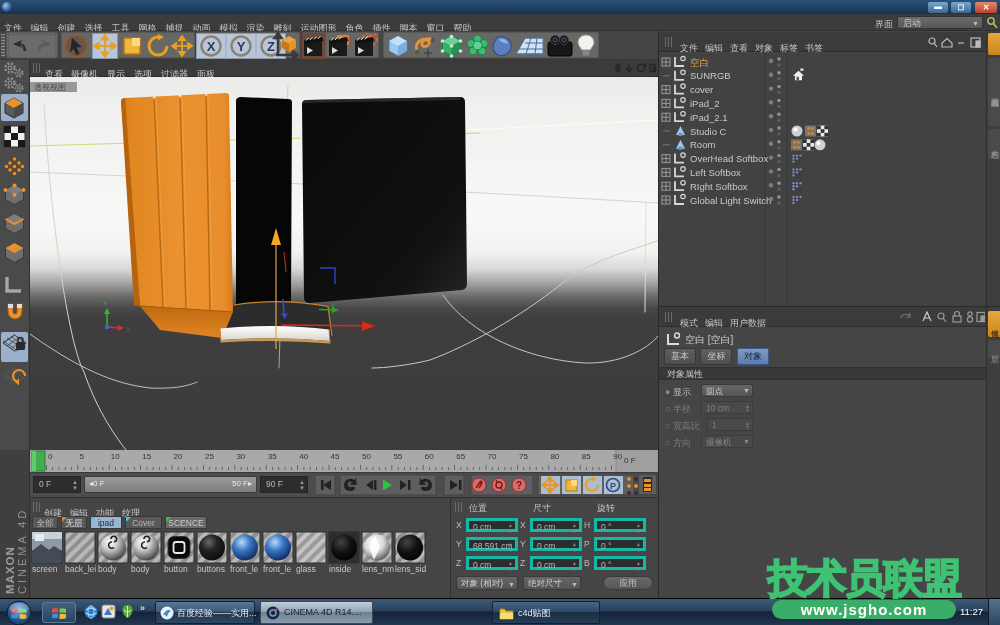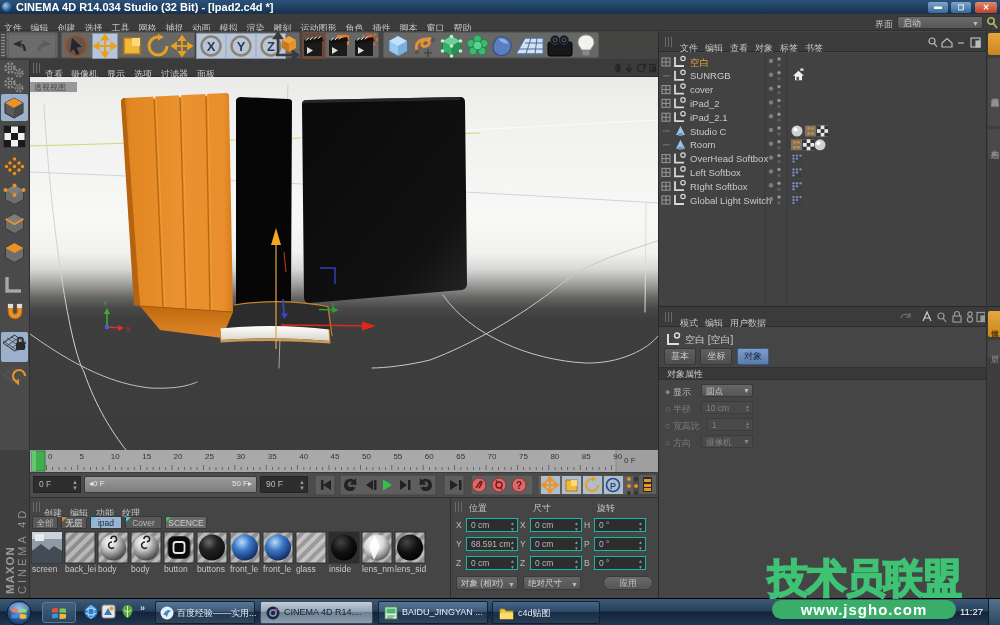--- a/index.html
+++ b/index.html
@@ -9,28 +9,27 @@
 #leftbar{left:0;top:60px;width:30px;height:390px;background:#4a4a4a;border-right:1px solid #303030;}
 #maxonbar{left:0;top:450px;width:30px;height:148px;background:#3f3f3f;border-right:1px solid #303030;}
 #vpmenu{left:30px;top:60px;width:628px;height:17px;background:#3b3b3b;border-bottom:1px solid #2c2c2c;}
 #viewport{left:30px;top:77px;width:628px;height:373px;background:#3d3d3d;}
 #rightpanel{left:658px;top:31px;width:342px;height:567px;background:#454545;border-left:1px solid #2a2a2a;}
 #ruler{left:30px;top:450px;width:628px;height:22px;background:#a9a9a9;}
 #transport{left:30px;top:472px;width:628px;height:25px;background:#4c4c4c;border-top:1px solid #3a3a3a;}
 #matpanel{left:30px;top:497px;width:420px;height:101px;background:#454545;border-top:1px solid #2f2f2f;}
 #coordpanel{left:450px;top:497px;width:208px;height:101px;background:#454545;border-top:1px solid #2f2f2f;border-left:1px solid #2f2f2f;}
 #taskbar{left:0;top:598px;width:1000px;height:27px;background:linear-gradient(180deg,#3d5a76 0%,#28425d 45%,#14233a 50%,#223750 100%);border-top:1px solid #000;}
-.field{background:#2d2d2d;border:1px solid #14b8a6;color:#b8b8b8;font-size:8.5px;line-height:12px;padding-left:4px;}
+.field{background:#2d2d2d;border:3px solid #14b8a6;color:#b8b8b8;font-size:8.5px;line-height:12px;padding-left:4px;}
 .spin{position:absolute;right:1px;top:1px;width:7px;color:#888;font-size:5px;line-height:6px;text-align:center;}
 .menuitem{display:inline-block;color:#c6c6c6;font-size:9px;}
 </style></head><body>
 
 <div class="abs" id="titlebar">
   <span style="position:absolute;left:2px;top:2px;width:10px;height:10px;border-radius:50%;background:radial-gradient(circle at 35% 35%,#9fc4e8,#2a5a9a 60%,#123);"></span>
-  <span style="position:absolute;left:16px;top:0;">CINEMA 4D R14.034 Studio (32 Bit) - [Ipad2.c4d *]</span>
   <span style="position:absolute;left:928px;top:2px;width:20px;height:11px;background:linear-gradient(#7da7cc,#3a6795);border-radius:2px;color:#fff;font-size:8px;text-align:center;line-height:9px;">▬</span>
   <span style="position:absolute;left:951px;top:2px;width:20px;height:11px;background:linear-gradient(#7da7cc,#3a6795);border-radius:2px;color:#fff;font-size:7px;text-align:center;line-height:11px;">❐</span>
   <span style="position:absolute;left:975px;top:2px;width:22px;height:11px;background:linear-gradient(#e08a6a,#c0402a);border-radius:2px;color:#fff;font-size:8px;font-weight:bold;text-align:center;line-height:11px;">✕</span>
 </div>
 
 <div class="abs" id="menubar">
   <div style="position:absolute;left:4px;top:3px;white-space:nowrap;"><span class="menuitem" style="margin:0 4px 0 0;">文件</span><span class="menuitem" style="margin:0 4.5px;">编辑</span><span class="menuitem" style="margin:0 4.5px;">创建</span><span class="menuitem" style="margin:0 4.5px;">选择</span><span class="menuitem" style="margin:0 4.5px;">工具</span><span class="menuitem" style="margin:0 4.5px;">网格</span><span class="menuitem" style="margin:0 4.5px;">捕捉</span><span class="menuitem" style="margin:0 4.5px;">动画</span><span class="menuitem" style="margin:0 4.5px;">模拟</span><span class="menuitem" style="margin:0 4.5px;">渲染</span><span class="menuitem" style="margin:0 4.5px;">雕刻</span><span class="menuitem" style="margin:0 4.5px;">运动图形</span><span class="menuitem" style="margin:0 4.5px;">角色</span><span class="menuitem" style="margin:0 4.5px;">插件</span><span class="menuitem" style="margin:0 4.5px;">脚本</span><span class="menuitem" style="margin:0 4.5px;">窗口</span><span class="menuitem" style="margin:0 4.5px;">帮助</span></div>
   <span class="menuitem" style="position:absolute;left:875px;top:4px;">界面</span>
   <span style="position:absolute;left:897px;top:2px;width:86px;height:13px;background:linear-gradient(#6a6a6a,#575757);border:1px solid #333;border-radius:2px;color:#ccc;font-size:9px;line-height:12px;padding-left:5px;">启动<span style="position:absolute;right:3px;top:1px;color:#bbb;font-size:7px;">▼</span></span>
   <svg style="position:absolute;left:986px;top:2px;" width="12" height="13" viewBox="0 0 12 13">
@@ -1059,28 +1058,20 @@
     <span style="position:absolute;left:21px;top:5px;color:#e8eef5;font-size:9px;white-space:nowrap;">百度经验——实用...</span>
   </div>
   <div class="tbtn" style="position:absolute;left:260px;top:2px;width:113px;height:23px;background:linear-gradient(180deg,#c2cdd8 0%,#94a5b6 45%,#6e8296 50%,#8c9cac 100%);border:1px solid #3a4a5c;border-radius:2px;">
     <svg style="position:absolute;left:5px;top:4px;" width="14" height="14" viewBox="0 0 14 14">
         <circle cx="7" cy="7" r="6.5" fill="#1a2838"></circle>
         <circle cx="7" cy="7" r="3" fill="none" stroke="#7a9ac8" stroke-width="1.5"></circle>
         <circle cx="10" cy="4" r="1.5" fill="#b04a9a"></circle>
       </svg>
     <span style="position:absolute;left:23px;top:5px;color:#18212c;font-size:9px;white-space:nowrap;">CINEMA 4D R14....</span>
   </div>
-  <div class="tbtn" style="position:absolute;left:378px;top:2px;width:110px;height:23px;background:linear-gradient(180deg,#5a7694 0%,#3c5a7a 45%,#22364e 50%,#2e475f 100%);border:1px solid #15202e;border-radius:2px;">
-    <svg style="position:absolute;left:5px;top:4px;" width="14" height="14" viewBox="0 0 14 14">
-        <rect x="1" y="1" width="12" height="12" fill="#e8f0e8" stroke="#3a8a4a"></rect>
-        <rect x="2.5" y="2.5" width="9" height="5" fill="#4ab870"></rect>
-        <path d="M3 10 h8 M3 12 h6" stroke="#4a8a5a"></path>
-      </svg>
-    <span style="position:absolute;left:23px;top:5px;color:#e8eef5;font-size:9px;white-space:nowrap;">BAIDU_JINGYAN ...</span>
-  </div>
   <div class="tbtn" style="position:absolute;left:492px;top:2px;width:108px;height:23px;background:linear-gradient(180deg,#4a6684 0%,#2e4a6a 45%,#1a2e44 50%,#263d55 100%);border:1px solid #15202e;border-radius:2px;">
     <svg style="position:absolute;left:6px;top:5px;" width="15" height="13" viewBox="0 0 15 13">
         <path d="M1 3 L1 12 L14 12 L14 4 L7 4 L5.5 2 L1 2Z" fill="#f0c83c" stroke="#a8861a"></path>
         <path d="M1 6 L14 6 L14 12 L1 12Z" fill="#f8dc74"></path>
       </svg>
     <span style="position:absolute;left:25px;top:5px;color:#e8eef5;font-size:9px;white-space:nowrap;">c4d贴图</span>
   </div>
   <span style="position:absolute;left:960px;top:7px;color:#fff;font-size:9.5px;">11:27</span>
   <div style="position:absolute;left:988px;top:0;width:12px;height:27px;background:linear-gradient(180deg,#55718c,#2c455e);border-left:1px solid #0e1a28;"></div>
 </div>

